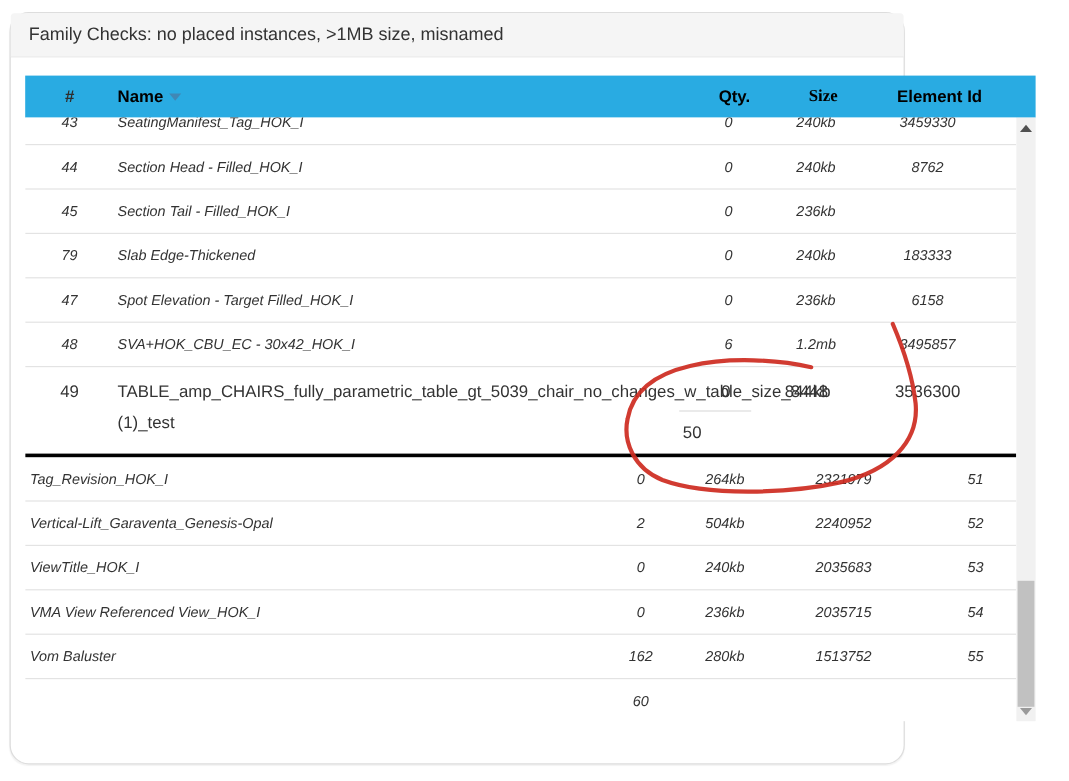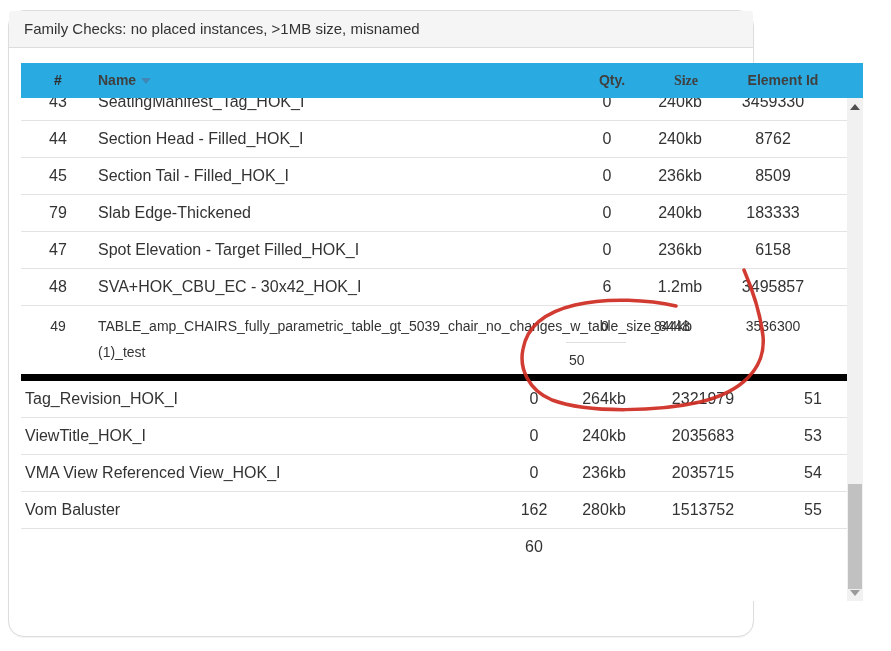--- a/index.html
+++ b/index.html
@@ -12,56 +12,56 @@
 
   .card-heading { position:absolute; left:0; top:0; width:100%; height:37px;
     background:#f5f5f5; border-bottom:1px solid #ddd;
     border-radius:3px 3px 0 0; line-height:36px; padding-left:15px;
     font-size:15px; color:#333; }
 
   
   .thead { position:absolute; left:12px; top:52px; width:842px; height:35px;
     background:#29abe2; }
   .thead .hc { position:absolute; top:0; height:35px; line-height:35px;
-    font-size:14px; font-weight:bold; color:#404040; text-align:center; }
+    font-size:14px; font-weight:bold; color:#000000; text-align:center; }
   .hc.h-num  { left:7px;  width:60px; color:#2e2e2e; }
   .hc.h-name { left:77px; width:200px; text-align:left; }
   .hc.h-qty  { left:551px; width:80px; }
   .hc.h-size { left:625px; width:80px;font-family:Liberation Serif, serif; }
   .hc.h-id   { left:697px; width:130px; }
   .caret-down { display:inline-block; width:0; height:0; margin-left:5px;
     border-left:5px solid transparent; border-right:5px solid transparent;
     border-top:6px solid #4087b5; vertical-align:middle; }
 
   
   .viewport { position:absolute; left:12px; top:87px; width:826px; height:503px;
     overflow:hidden; background:#fff; }
 
   .row { position:relative; width:100%; height:37px;
-    border-bottom:1px solid #e3e3e3; font-size:16px; }
+    border-bottom:1px solid #e3e3e3; font-size:12px;font-style:italic; }
   .row.first { margin-top:-14px; }
   .row .c { position:absolute; top:0; height:36px; line-height:36px;
     white-space:nowrap; }
   
   .row.top .num  { left:7px;   width:60px; text-align:center; }
   .row.top .name { left:77px; }
   .row.top .qty  { left:546px; width:80px; text-align:center; }
   .row.top .size { left:619px; width:80px; text-align:center; }
   .row.top .id   { left:692px; width:120px; text-align:center; }
   
   .row.bottom .name { left:4px; }
   .row.bottom .qty  { left:473px; width:80px; text-align:center; }
   .row.bottom .size { left:543px; width:80px; text-align:center; }
   .row.bottom .id   { left:622px; width:120px; text-align:center; }
   .row.bottom .num  { left:752px; width:80px; text-align:center; }
   .row.bottom:last-child { border-bottom:none; }
 
   
   .row49 { position:relative; width:100%; height:75px;
-    border-bottom:7px solid #000000; font-size:14px; }
+    border-bottom:3px solid #000000; font-size:14px; }
   .row49 span { position:absolute; white-space:nowrap; line-height:20px; }
   .r49-num   { left:7px;  top:10px; width:60px; text-align:center; }
   .r49-name1 { left:77px; top:10px; }
   .r49-name2 { left:77px; top:36px; }
   .r49-qty   { left:544px; top:10px; width:80px; text-align:center; }
   .r49-size  { left:612px; top:10px; width:80px; text-align:center; }
   .r49-id    { left:692px; top:10px; width:120px; text-align:center; }
   .r49-line  { position:absolute; left:545px; top:36px; width:60px; height:1px;
     background:#ddd; }
   .r49-next  { left:548px; top:44px; width:80px; text-align:left; }
@@ -117,21 +117,20 @@
     <span class="c qty">0</span>
     <span class="c size">240kb</span>
     <span class="c id">8762</span>
   </div>
 
   <div class="row top">
     <span class="c num">45</span>
     <span class="c name">Section Tail - Filled_HOK_I</span>
     <span class="c qty">0</span>
     <span class="c size">236kb</span>
-    <span class="c id">8509</span>
   </div>
 
   <div class="row top">
     <span class="c num">79</span>
     <span class="c name">Slab Edge-Thickened</span>
     <span class="c qty">0</span>
     <span class="c size">240kb</span>
     <span class="c id">183333</span>
   </div>
 
@@ -165,20 +164,27 @@
 
     <div id="rows-bottom">
   <div class="row bottom">
     <span class="c name">Tag_Revision_HOK_I</span>
     <span class="c qty">0</span>
     <span class="c size">264kb</span>
     <span class="c id">2321979</span>
     <span class="c num">51</span>
   </div>
 
+  <div class="row bottom">
+    <span class="c name">Vertical-Lift_Garaventa_Genesis-Opal</span>
+    <span class="c qty">2</span>
+    <span class="c size">504kb</span>
+    <span class="c id">2240952</span>
+    <span class="c num">52</span>
+  </div>
 
   <div class="row bottom">
     <span class="c name">ViewTitle_HOK_I</span>
     <span class="c qty">0</span>
     <span class="c size">240kb</span>
     <span class="c id">2035683</span>
     <span class="c num">53</span>
   </div>
 
   <div class="row bottom">

